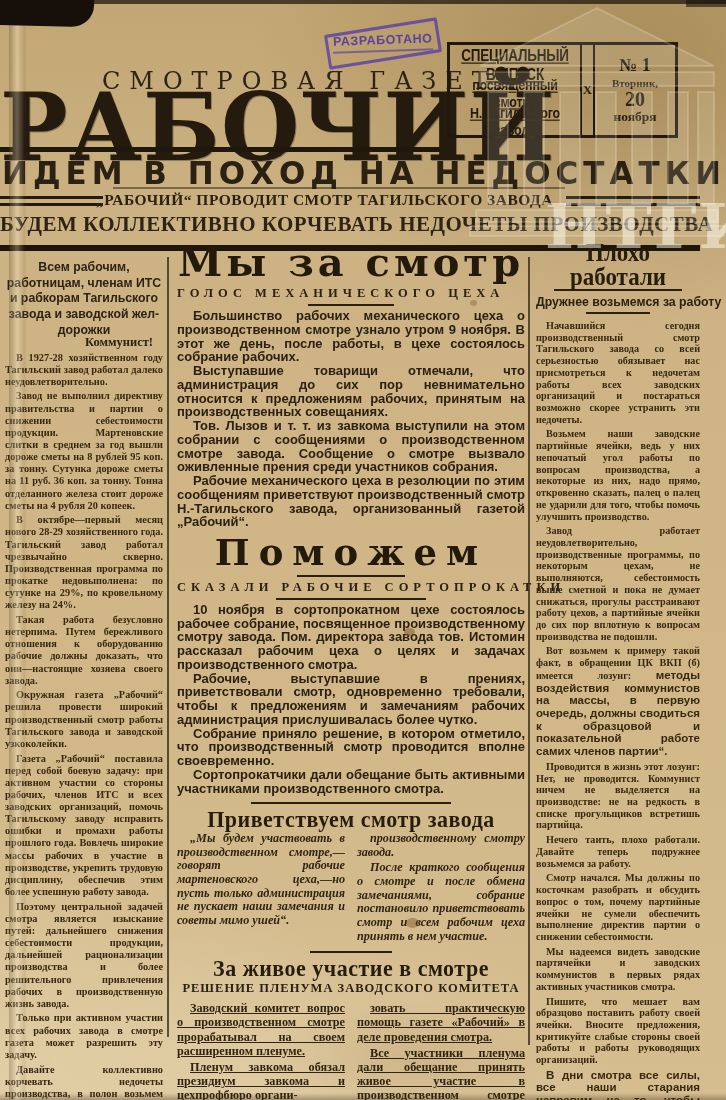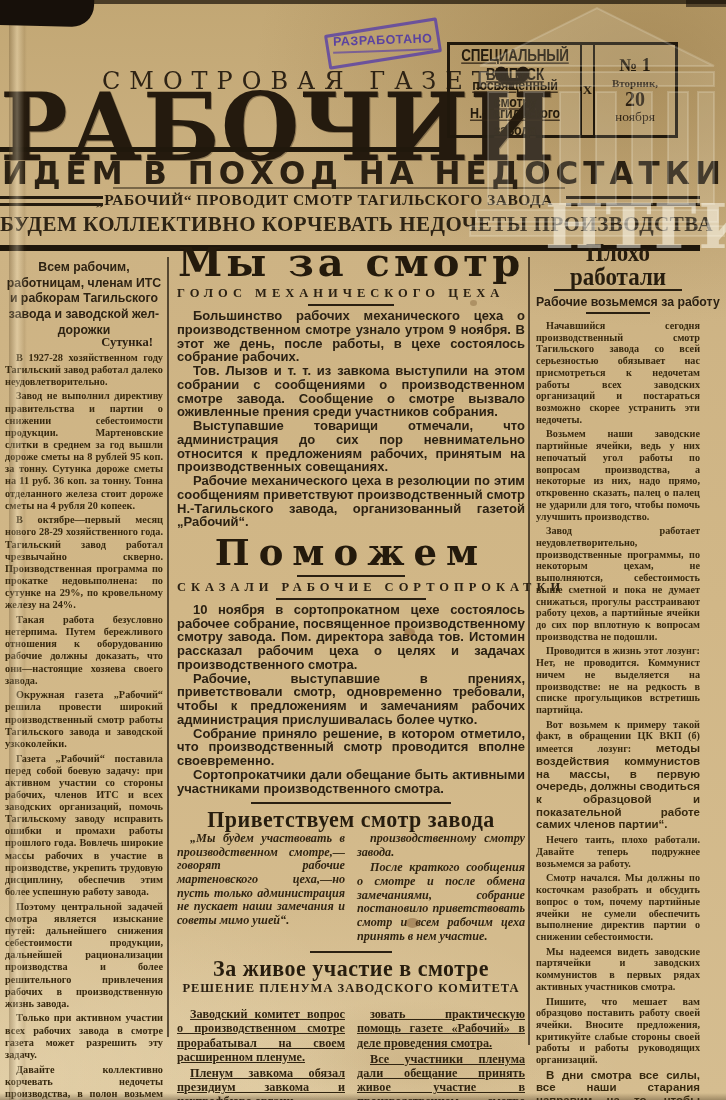--- a/index.html
+++ b/index.html
@@ -44,21 +44,21 @@
   .infobox{position:absolute;left:447px;top:42px;width:231px;height:96px;border:3px solid #20180c;display:flex;z-index:3;}
   .ib-left{flex:1;display:flex;flex-direction:column;justify-content:space-around;text-align:center;padding:5px 2px;text-decoration:underline;}
   .ib-l1{font-family:"Liberation Sans",sans-serif;font-weight:bold;font-size:13.5px;transform:scaleY(1.25);letter-spacing:-.2px;color:#241b0d;}
   .ib-l2,.ib-l3{font-family:"Liberation Sans",sans-serif;font-weight:bold;font-size:12.5px;transform:scaleY(1.2);letter-spacing:-.2px;color:#241b0d;}
   .ib-div{width:15px;border-left:2px solid #20180c;border-right:2px solid #20180c;display:flex;align-items:center;justify-content:center;
     font-weight:bold;font-size:13px;color:#241b0d;}
   .ib-right{width:80px;display:flex;flex-direction:column;justify-content:center;text-align:center;gap:1px;}
   .ib-no{font-weight:bold;font-size:18px;color:#241b0d;}
   .ib-wd{font-weight:bold;font-size:11px;}
   .ib-day{font-weight:bold;font-size:20px;line-height:.9;}
-  .ib-mo{font-weight:normal;font-size:13.5px;}
+  .ib-mo{font-weight:bold;font-size:13.5px;}
 
   .rule-a{position:absolute;left:0;top:147px;width:440px;height:5px;background:#20180c;}
   .slogan1{position:absolute;left:2px;top:154px;width:700px;font-family:"DejaVu Sans",sans-serif;font-weight:bold;
     font-size:31px;letter-spacing:5px;white-space:nowrap;color:#2b2113;transform:scaleY(1.02);transform-origin:top left;}
   .dl{position:absolute;height:10px;border-top:3px solid #241b0e;border-bottom:3px solid #241b0e;}
   .dl-left{left:0;top:196px;width:103px;}
   .dl-right{left:566px;top:196px;width:134px;}
   .thin-top{position:absolute;left:113px;top:187px;width:452px;height:2px;background:rgba(40,30,15,.5);}
   .subtitle1{position:absolute;left:96px;top:191px;width:452px;text-align:center;font-weight:bold;font-size:15.5px;
     letter-spacing:.5px;color:#2b2113;white-space:nowrap;}
@@ -88,21 +88,21 @@
   .srule{height:2px;background:#2a2012;margin:3px auto;}
   .col-main .body p{margin:0;font-family:"Liberation Sans",sans-serif;font-weight:bold;font-size:13px;line-height:1.06;
     text-align:justify;text-indent:16px;color:#2b2113;}
   .h2{font-weight:bold;font-size:22px;text-align:center;letter-spacing:.5px;transform:scaleY(1.08);transform-origin:top center;
     color:#271d0e;margin:4px 0 2px;line-height:1;}
   .twocol{display:flex;align-items:flex-start;}
   .twocol .cdiv{width:2px;background:rgba(42,31,16,.6);margin:0 5px;}
   .twocol .c{flex:1;}
   .twocol.italic p{font-style:italic;font-weight:bold;font-size:12.2px;line-height:1.12;margin:0 0 2px;text-align:justify;text-indent:13px;color:#302411;}
   .twocol.plain p{font-weight:bold;font-size:12.2px;line-height:1.16;margin:0 0 2px;text-align:justify;text-indent:13px;color:#302411;text-decoration:underline;}
-  .kick2{font-weight:bold;font-size:12.5px;letter-spacing:1px;text-align:center;color:#2b2113;margin-bottom:11px;white-space:nowrap;}
+  .kick2{font-weight:bold;font-size:12.5px;letter-spacing:1px;text-align:center;color:#2b2113;margin-bottom:5px;white-space:nowrap;}
 
   
   .rc-h{font-weight:bold;font-size:23px;text-align:center;transform:scaleY(1.08);transform-origin:top center;
     color:#271d0e;line-height:1;margin:0;}
   .rc-sub{font-family:"Liberation Sans",sans-serif;font-weight:bold;font-size:12.3px;text-align:center;color:#2b2113;margin-top:4px;white-space:nowrap;}
   .col-right p{margin:0 0 3px;font-weight:bold;font-size:10.2px;line-height:1.15;text-align:justify;text-indent:10px;color:#37290f;}
   .col-right p.em, .col-right span.em{font-family:"Liberation Sans",sans-serif;font-size:11.5px;line-height:1.1;}
   .col-right p.em{margin:2px 0 4px;}
 </style>
 </head>
@@ -148,41 +148,41 @@
   <div class="subtitle1">„РАБОЧИЙ“ ПРОВОДИТ СМОТР ТАГИЛЬСКОГО ЗАВОДА</div>
   <div class="dl dl-right"></div>
   <div class="slogan2">БУДЕМ КОЛЛЕКТИВНО КОРЧЕВАТЬ НЕДОЧЕТЫ ПРОИЗВОДСТВА</div>
   <div class="rule-b"></div>
 
   <div class="vrule vr1"></div>
   <div class="vrule vr2"></div>
 
   <div class="col-left">
     <div class="lc-head">Всем рабочим, работницам, членам ИТС и рабкорам Тагильского завода и заводской жел-дорожки</div>
-    <div class="lc-salute">Сутунка!</div>
+    <div class="lc-salute">Коммунист!</div>
     <p>В 1927-28 хозяйственном году Тагильский завод работал далеко неудовлетворительно.</p>
     <p>Завод не выполнил директиву правительства и партии о снижении себестоимости продукции. Мартеновские слитки в среднем за год вышли дороже сметы на 8 рублей 95 коп. за тонну. Сутунка дороже сметы на 11 руб. 36 коп. за тонну. Тонна отделанного железа стоит дороже сметы на 4 рубля 20 копеек.</p>
     <p>В октябре—первый месяц нового 28-29 хозяйственного года. Тагильский завод работал чрезвычайно скверно. Производственная программа по прокатке недовыполнена: по сутунке на 29%, по кровельному железу на 24%.</p>
     <p>Такая работа безусловно нетерпима. Путем бережливого отношения к оборудованию рабочие должны доказать, что они—настоящие хозяева своего завода.</p>
     <p>Окружная газета „Рабочий“ решила провести широкий производственный смотр работы Тагильского завода и заводской узкоколейки.</p>
     <p>Газета „Рабочий“ поставила перед собой боевую задачу: при активном участии со стороны рабочих, членов ИТС и всех заводских организаций, помочь Тагильскому заводу исправить ошибки и промахи работы прошлого года. Вовлечь широкие массы рабочих в участие в производстве, укрепить трудовую дисциплину, обеспечив этим более успешную работу завода.</p>
     <p>Поэтому центральной задачей смотра является изыскание путей: дальнейшего снижения себестоимости продукции, дальнейшей рационализации производства и более решительного привлечения рабочих в производственную жизнь завода.</p>
     <p>Только при активном участии всех рабочих завода в смотре газета может разрешить эту задачу.</p>
     <p>Давайте коллективно корчевать недочеты производства, в полон возьмем бесхозяйственность и разгильдяйство.</p>
 
   </div>
 
   <div class="col-main">
     <div class="h-giant h1a">Мы за смотр</div>
     <div class="kick">ГОЛОС МЕХАНИЧЕСКОГО ЦЕХА</div>
     <div class="srule" style="width:86px;"></div>
     <div class="body">
       <p>Большинство рабочих механического цеха о производственном смотре узнало утром 9 ноября. В этот же день, после работы, в цехе состоялось собрание рабочих.</p>
+      <p>Выступавшие товарищи отмечали, что администрация до сих пор невнимательно относится к предложениям рабочих, принятым на производственных совещаниях.</p>
       <p>Тов. Лызов и т. т. из завкома выступили на этом собрании с сообщениями о производственном смотре завода. Сообщение о смотре вызвало оживленные прения среди участников собрания.</p>
-      <p>Выступавшие товарищи отмечали, что администрация до сих пор невнимательно относится к предложениям рабочих, принятым на производственных совещаниях.</p>
       <p>Рабочие механического цеха в резолюции по этим сообщениям приветствуют производственный смотр Н.-Тагильского завода, организованный газетой „Рабочий“.</p>
     </div>
 
     <div class="h-giant h1b">Поможем</div>
     <div class="srule" style="width:108px;"></div>
     <div class="kick">СКАЗАЛИ РАБОЧИЕ СОРТОПРОКАТКИ</div>
     <div class="srule" style="width:150px;height:1.5px;"></div>
     <div class="body">
       <p>10 ноября в сортопрокатном цехе состоялось рабочее собрание, посвященное производственному смотру завода. Пом. директора завода тов. Истомин рассказал рабочим цеха о целях и задачах производственного смотра.</p>
       <p>Рабочие, выступавшие в прениях, приветствовали смотр, одновременно требовали, чтобы к предложениям и замечаниям рабочих администрация прислушивалась более чутко.</p>
@@ -215,27 +215,27 @@
       <div class="c">
         <p>зовать практическую помощь газете «Рабочий» в деле проведения смотра.</p>
         <p>Все участники пленума дали обещание принять живое участие в производственном смотре завода.</p>
       </div>
     </div>
   </div>
 
   <div class="col-right">
     <div class="rc-h">Плохо работали</div>
     <div class="srule" style="width:128px;margin:3px auto 4px;"></div>
-    <div class="rc-sub">Рабочие возьмемся за работу</div>
+    <div class="rc-sub">Дружнее возьмемся за работу</div>
     <div class="srule" style="width:64px;margin:3px auto 6px;"></div>
     <p>Начавшийся сегодня производственный смотр Тагильского завода со всей серьезностью обязывает нас присмотреться к недочетам работы всех заводских организаций и постараться возможно скорее устранить эти недочеты.</p>
     <p>Возьмем наши заводские партийные ячейки, ведь у них непочатый угол работы по вопросам производства, а некоторые из них, надо прямо, откровенно сказать, палец о палец не ударили для того, чтобы помочь улучшить производство.</p>
     <p>Завод работает неудовлетворительно, производственные программы, по некоторым цехам, не выполняются, себестоимость выше сметной и пока не думает снижаться, прогулы расстраивают работу цехов, а партийные ячейки до сих пор вплотную к вопросам производства не подошли.</p>
+    <p><span>Вот возьмем к примеру такой факт, в обращении ЦК ВКП (б) имеется лозунг: </span><span class="em">методы воздействия коммунистов на массы, в первую очередь, должны сводиться к образцовой и показательной работе самих членов партии“.</span></p>
     <p>Проводится в жизнь этот лозунг: Нет, не проводится. Коммунист ничем не выделяется на производстве: не на редкость в списке прогульщиков встретишь партийца.</p>
-    <p><span>Вот возьмем к примеру такой факт, в обращении ЦК ВКП (б) имеется лозунг: </span><span class="em">методы воздействия коммунистов на массы, в первую очередь, должны сводиться к образцовой и показательной работе самих членов партии“.</span></p>
     <p>Нечего таить, плохо работали. Давайте теперь подружнее возьмемся за работу.</p>
     <p>Смотр начался. Мы должны по косточкам разобрать и обсудить вопрос о том, почему партийные ячейки не сумели обеспечить выполнение директив партии о снижении себестоимости.</p>
     <p>Мы надеемся видеть заводские партячейки и заводских коммунистов в первых рядах активных участников смотра.</p>
     <p>Пишите, что мешает вам образцово поставить работу своей ячейки. Вносите предложения, критикуйте слабые стороны своей работы и работы руководящих организаций.</p>
     <p class="em">В дни смотра все силы, все наши старания направим на то, чтобы помочь нашему Тагильскому заводу в нынешнем 1928-29 хозяйственном году не только выполнить производственные программы, но и дать хорошую и дешевую продукцию.</p>
   </div>
 
   <div class="wm wm-building">
     <svg width="258" height="250" viewBox="0 0 258 250">
       <g fill="rgba(255,253,244,0.14)" stroke="rgba(255,253,244,0.22)" stroke-width="2">

